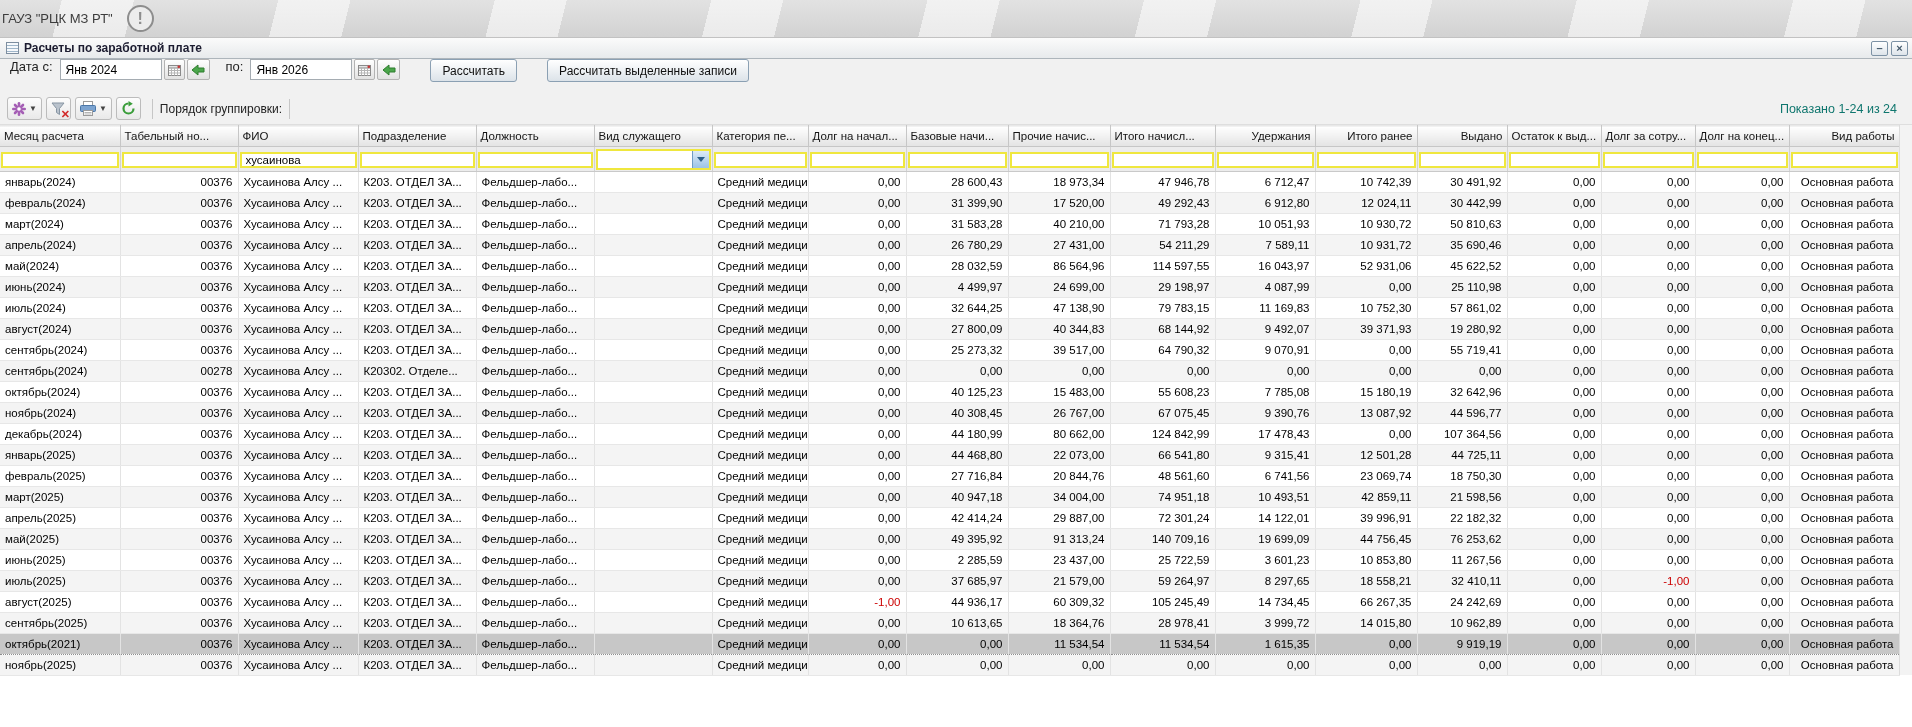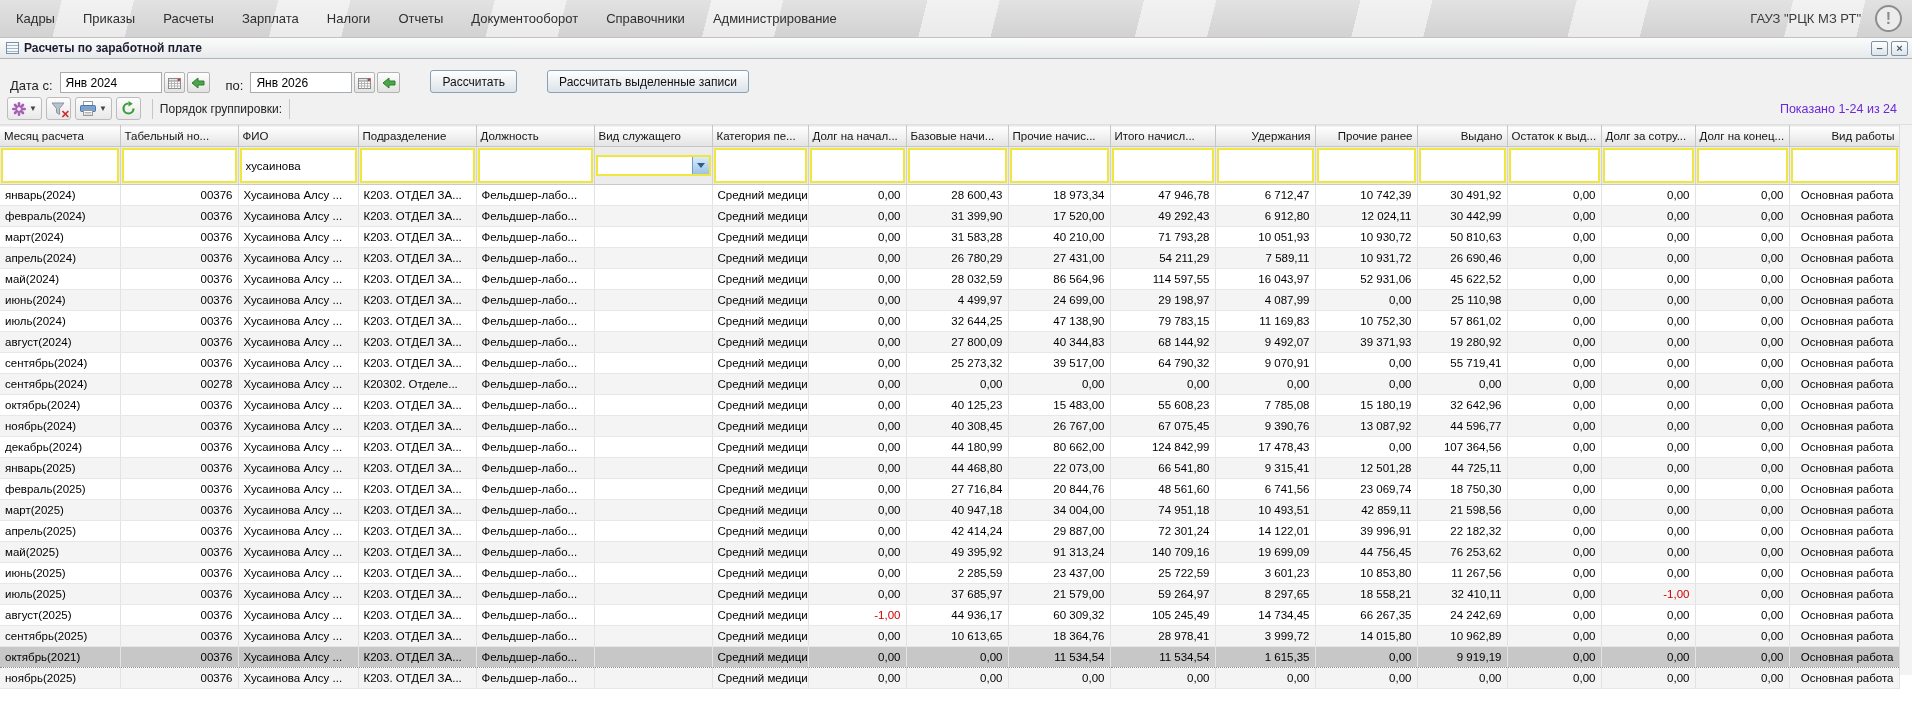--- a/index.html
+++ b/index.html
@@ -41,21 +41,21 @@
     background:repeating-linear-gradient(#f6f9fc 0 2px,#9fb6ca 2px 3px);
   }
   .win-btns { margin-left:auto; display:flex; gap:3px; }
   .win-btn {
     width:17px; height:15px; border:1px solid #7d92a5; border-radius:2px;
     background:linear-gradient(#ffffff,#dde4ea);
     font-size:11px; font-weight:bold; line-height:12px; text-align:center; color:#44596b; cursor:pointer;
   }
   
   .toolbar1 {
-    height:34px; display:flex; align-items:flex-end; padding:0 10px;
+    height:34px; display:flex; align-items:flex-start; padding:0 10px;
     background:#f1f1f1;
   }
   .tb-label { font-size:13px; color:#222; margin-right:7px; white-space:nowrap; }
   .date-input {
     width:102px; height:21px; border:1px solid #a5acb2; padding:1px 5px;
     font-size:12px; font-family:"Liberation Sans",sans-serif; background:#fff;
   }
   .mini-btn {
     width:21px; height:21px; margin-left:2px; border:1px solid #b3b3b3; border-radius:2px;
     background:linear-gradient(#ffffff,#e2e2e2);
@@ -78,38 +78,38 @@
     border:1px solid #bcbcbc; border-radius:3px;
     background:linear-gradient(#fdfdfd,#e9e9e9);
     display:flex; align-items:center; justify-content:center; cursor:pointer; position:relative;
   }
   .dd-caret { font-size:8px; color:#444; margin-left:3px; }
   .funnel-x {
     position:absolute; right:0px; bottom:-1px; color:#d22b2b; font-weight:bold; font-size:11px; line-height:11px;
   }
   .vsep { width:1px; height:20px; background:#c6c6c6; margin:0 7px; }
   .grp-label { color:#222; white-space:nowrap; }
-  .shown-label { margin-left:auto; padding-right:8px; color:#6d28d9; font-size:12.5px; white-space:nowrap; }
+  .shown-label { margin-left:auto; padding-right:8px; color:#0f766e; font-size:12.5px; white-space:nowrap; }
   
   .grid-wrap { position:relative; width:1912px; background:#fff; }
   table.grid { border-collapse:collapse; table-layout:fixed; width:1899px; }
   th, td { white-space:nowrap; overflow:hidden; }
   th.hcell {
     height:21px; padding:0 4px; font-size:11.5px; font-weight:normal; color:#141414;
     text-align:left; background:linear-gradient(#ffffff,#e3e3e3);
     border-right:1px solid #c6c6c6; border-bottom:1px solid #c6c6c6; border-top:1px solid #e8e8e8;
     cursor:pointer;
   }
   th.hcell.r { text-align:right; }
   th.fcell {
     height:25px; padding:1px 1px; background:#ececec;
     border-right:1px solid #d2d2d2; border-bottom:1px solid #c9c9c9;
   }
   .filter-input {
-    width:100%; height:35px; border:2px solid #efe73e; padding:0 4px;
+    width:100%; height:16px; border:2px solid #efe73e; padding:0 4px;
     font-size:11.5px; font-family:"Liberation Sans",sans-serif; background:#fff;
   }
   .selwrap { position:relative; width:100%; height:21px; border:2px solid #efe73e; background:#fff; }
   .selbtn {
     position:absolute; top:0; right:0; width:17px; height:17px;
     background:linear-gradient(#dcebf8,#9cc3e6); border-left:1px solid #6f9cc4;
     display:flex; align-items:center; justify-content:center; cursor:pointer;
   }
   .selbtn .tri {
     width:0; height:0; border-left:4px solid transparent; border-right:4px solid transparent;
@@ -128,31 +128,20 @@
   }
   .scroll-strip {
     position:absolute; top:0; right:0; width:13px; height:550px;
     background:#f3f3f3; border-left:1px solid #dcdcdc;
   }
 </style>
 </head>
 <body>
 
 <div class="menubar">
-  <div class="menu-items" id="menu-items">
-      <span class="menu-item">Кадры</span>
-      <span class="menu-item">Приказы</span>
-      <span class="menu-item">Расчеты</span>
-      <span class="menu-item">Зарплата</span>
-      <span class="menu-item">Налоги</span>
-      <span class="menu-item">Отчеты</span>
-      <span class="menu-item">Документооборот</span>
-      <span class="menu-item">Справочники</span>
-      <span class="menu-item">Администрирование</span>
-    </div>
   <div class="menubar-right">
     <span class="org-name">ГАУЗ "РЦК МЗ РТ"</span>
     <span class="warn-icon">!</span>
   </div>
 </div>
 
 <div class="titlebar">
   <span class="title-icon"></span>
   <span>Расчеты по заработной плате</span>
   <div class="win-btns">
@@ -277,21 +266,21 @@
           <th class="hcell">ФИО</th>
           <th class="hcell">Подразделение</th>
           <th class="hcell">Должность</th>
           <th class="hcell">Вид служащего</th>
           <th class="hcell">Категория пе...</th>
           <th class="hcell">Долг на начал...</th>
           <th class="hcell">Базовые начи...</th>
           <th class="hcell">Прочие начис...</th>
           <th class="hcell">Итого начисл...</th>
           <th class="hcell r">Удержания</th>
-          <th class="hcell r">Прочие ранее</th>
+          <th class="hcell r">Итого ранее</th>
           <th class="hcell r">Выдано</th>
           <th class="hcell">Остаток к выд...</th>
           <th class="hcell">Долг за сотру...</th>
           <th class="hcell">Долг на конец...</th>
           <th class="hcell r">Вид работы</th>
         </tr>
       <tr id="flt-row">
           <th class="fcell"><input type="text" class="filter-input" style=""></th>
           <th class="fcell"><input type="text" class="filter-input" style=""></th>
           <th class="fcell"><input type="text" class="filter-input" value="хусаинова" style=""></th>
@@ -386,21 +375,21 @@
           <td class="cell">К203. ОТДЕЛ ЗА...</td>
           <td class="cell">Фельдшер-лабо...</td>
           <td class="cell"></td>
           <td class="cell">Средний медици...</td>
           <td class="cell r">0,00</td>
           <td class="cell r">26 780,29</td>
           <td class="cell r">27 431,00</td>
           <td class="cell r">54 211,29</td>
           <td class="cell r">7 589,11</td>
           <td class="cell r">10 931,72</td>
-          <td class="cell r">26 690,46</td>
+          <td class="cell r">35 690,46</td>
           <td class="cell r">0,00</td>
           <td class="cell r">0,00</td>
           <td class="cell r">0,00</td>
           <td class="cell r">Основная работа</td>
         </tr>
         <tr>
           <td class="cell">май(2024)</td>
           <td class="cell r">00376</td>
           <td class="cell">Хусаинова Алсу ...</td>
           <td class="cell">К203. ОТДЕЛ ЗА...</td>

